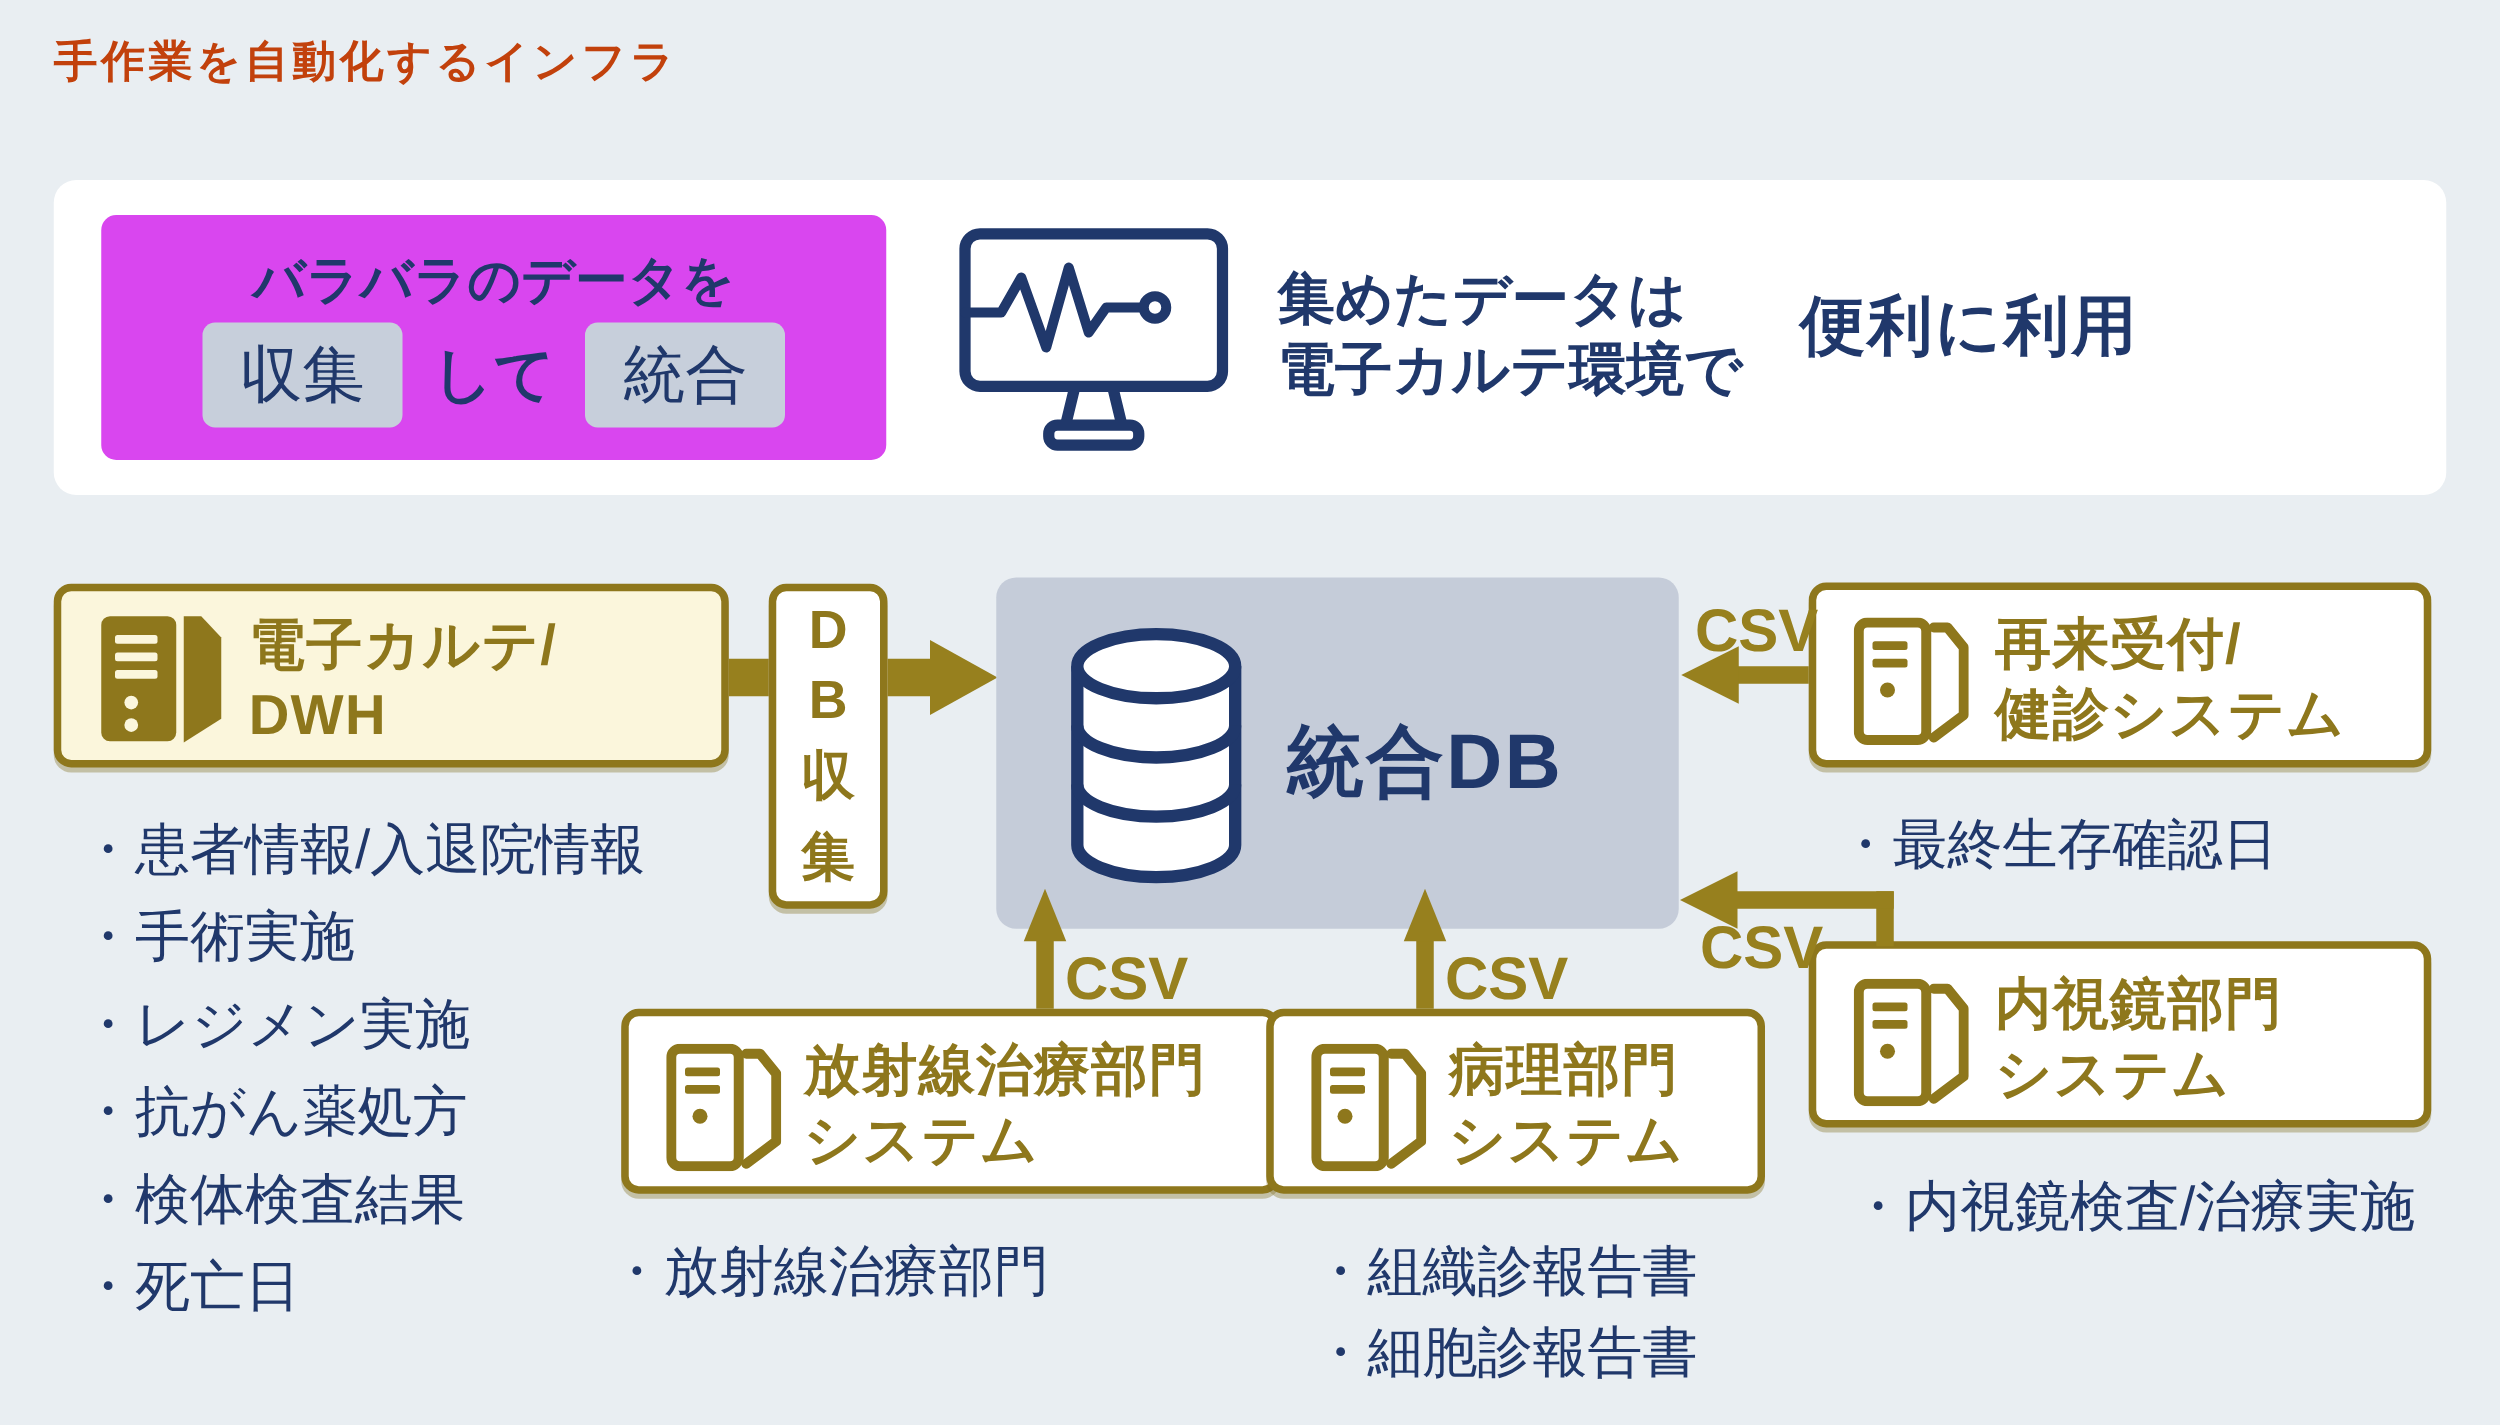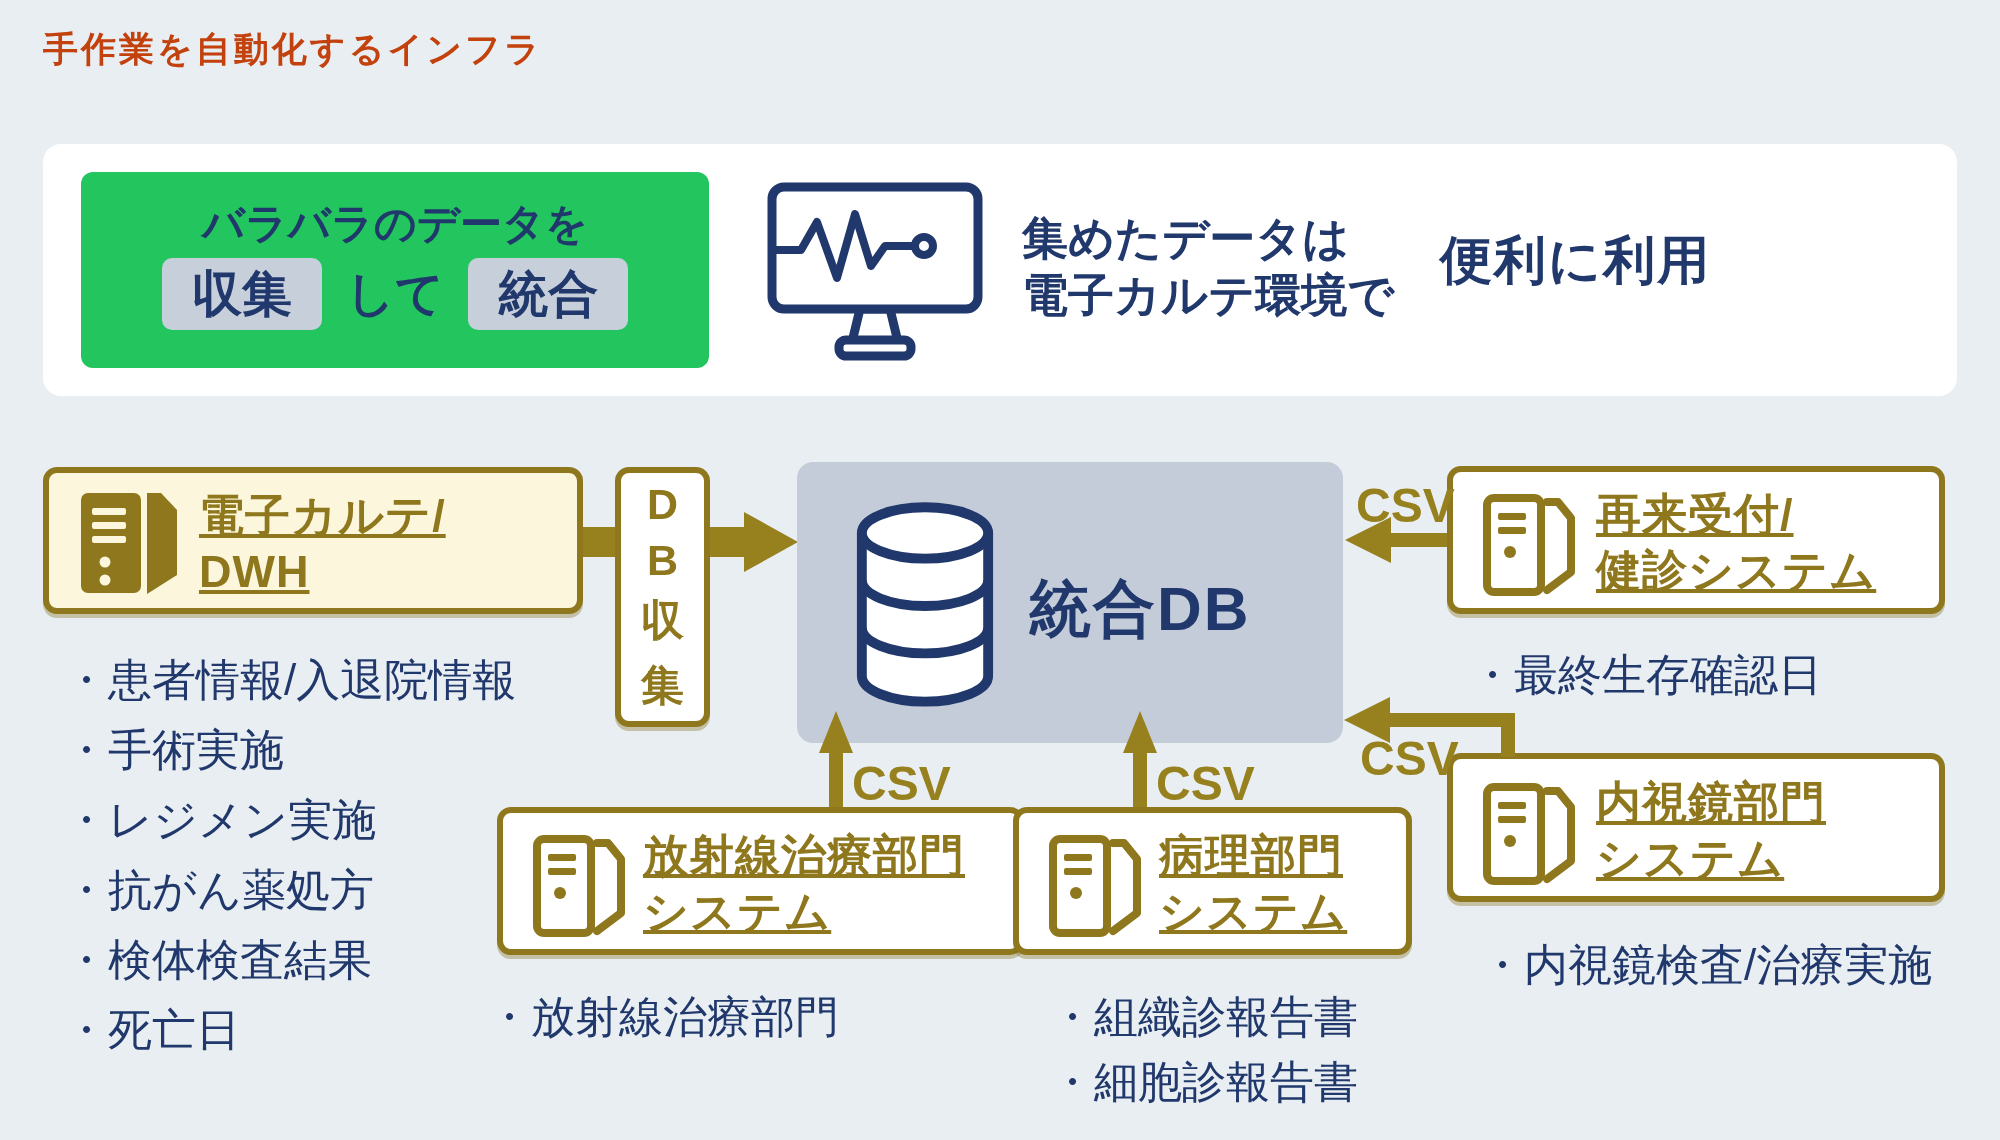--- a/index.html
+++ b/index.html
@@ -1,33 +1,33 @@
 <!DOCTYPE html>
 <html><head>
 <meta charset="utf-8">
 <style>
   html,body{margin:0;padding:0;background:#E9EEF2;}
   .canvas{position:relative;width:2000px;height:1140px;background:#E9EEF2;overflow:hidden;
           font-family:"Liberation Sans","DejaVu Sans",sans-serif;color:#20386B;}
   .abs{position:absolute;box-sizing:border-box;}
   .title{font-size:35px;font-weight:800;letter-spacing:3px;color:#c2410c;white-space:nowrap;}
   .banner{background:#FFFFFF;border-radius:18px;}
-  .innerbox{background:#22c55e;border-radius:12px;}
+  .innerbox{background:#d946ef;border-radius:12px;}
   .innerline{width:100%;text-align:center;font-size:42px;font-weight:700;color:#20386B;}
   .chiprow{display:flex;justify-content:center;align-items:center;gap:24px;}
-  .chip{display:flex;align-items:center;justify-content:center;width:160px;height:72px;
-        background:#C7CFDB;border-radius:10px;font-size:50px;font-weight:700;color:#20386B;}
+  .chip{display:flex;align-items:center;justify-content:center;width:160px;height:84px;
+        background:#C7CFDB;border-radius:10px;font-size:50px;font-weight:400;color:#20386B;}
   .midword{font-size:48px;font-weight:700;color:#20386B;}
   .bignavy{font-size:46px;font-weight:700;color:#20386B;line-height:57px;white-space:nowrap;}
   .emph{font-size:52px;font-weight:900;color:#20386B;letter-spacing:2px;white-space:nowrap;}
   .gbox{background:#FFFFFF;border:6px solid #8E771C;border-radius:14px;
         box-shadow:0 4px 0 rgba(126,105,26,.35);}
   .ybox{background:#FBF6DC;}
   .graybox{background:#C5CCD9;border-radius:16px;}
-  .syslabel{font-size:45px;font-weight:700;color:#8E771C;line-height:57px;letter-spacing:1px;white-space:nowrap;text-decoration:underline;}
+  .syslabel{font-size:45px;font-weight:700;color:#8E771C;line-height:57px;letter-spacing:1px;white-space:nowrap;}
   .dbcollect{display:flex;flex-direction:column;align-items:center;justify-content:center;
              gap:7px;font-size:43px;font-weight:700;color:#8E771C;}
   .dbtitle{font-size:62px;font-weight:800;color:#20386B;letter-spacing:2px;white-space:nowrap;}
   .bullet{font-size:44px;font-weight:400;color:#20386B;white-space:nowrap;}
   .blist .bullet{height:70px;line-height:70px;}
   .csv{font-size:48px;font-weight:600;color:#97801E;white-space:nowrap;}
   .bar{background:#97801E;}
   .tri-right{width:0;height:0;border-top:30px solid transparent;border-bottom:30px solid transparent;border-left:54px solid #97801E;}
   .tri-left{width:0;height:0;border-top:23px solid transparent;border-bottom:23px solid transparent;border-right:46px solid #97801E;}
   .tri-up{width:0;height:0;border-left:17px solid transparent;border-right:17px solid transparent;border-bottom:42px solid #97801E;}

